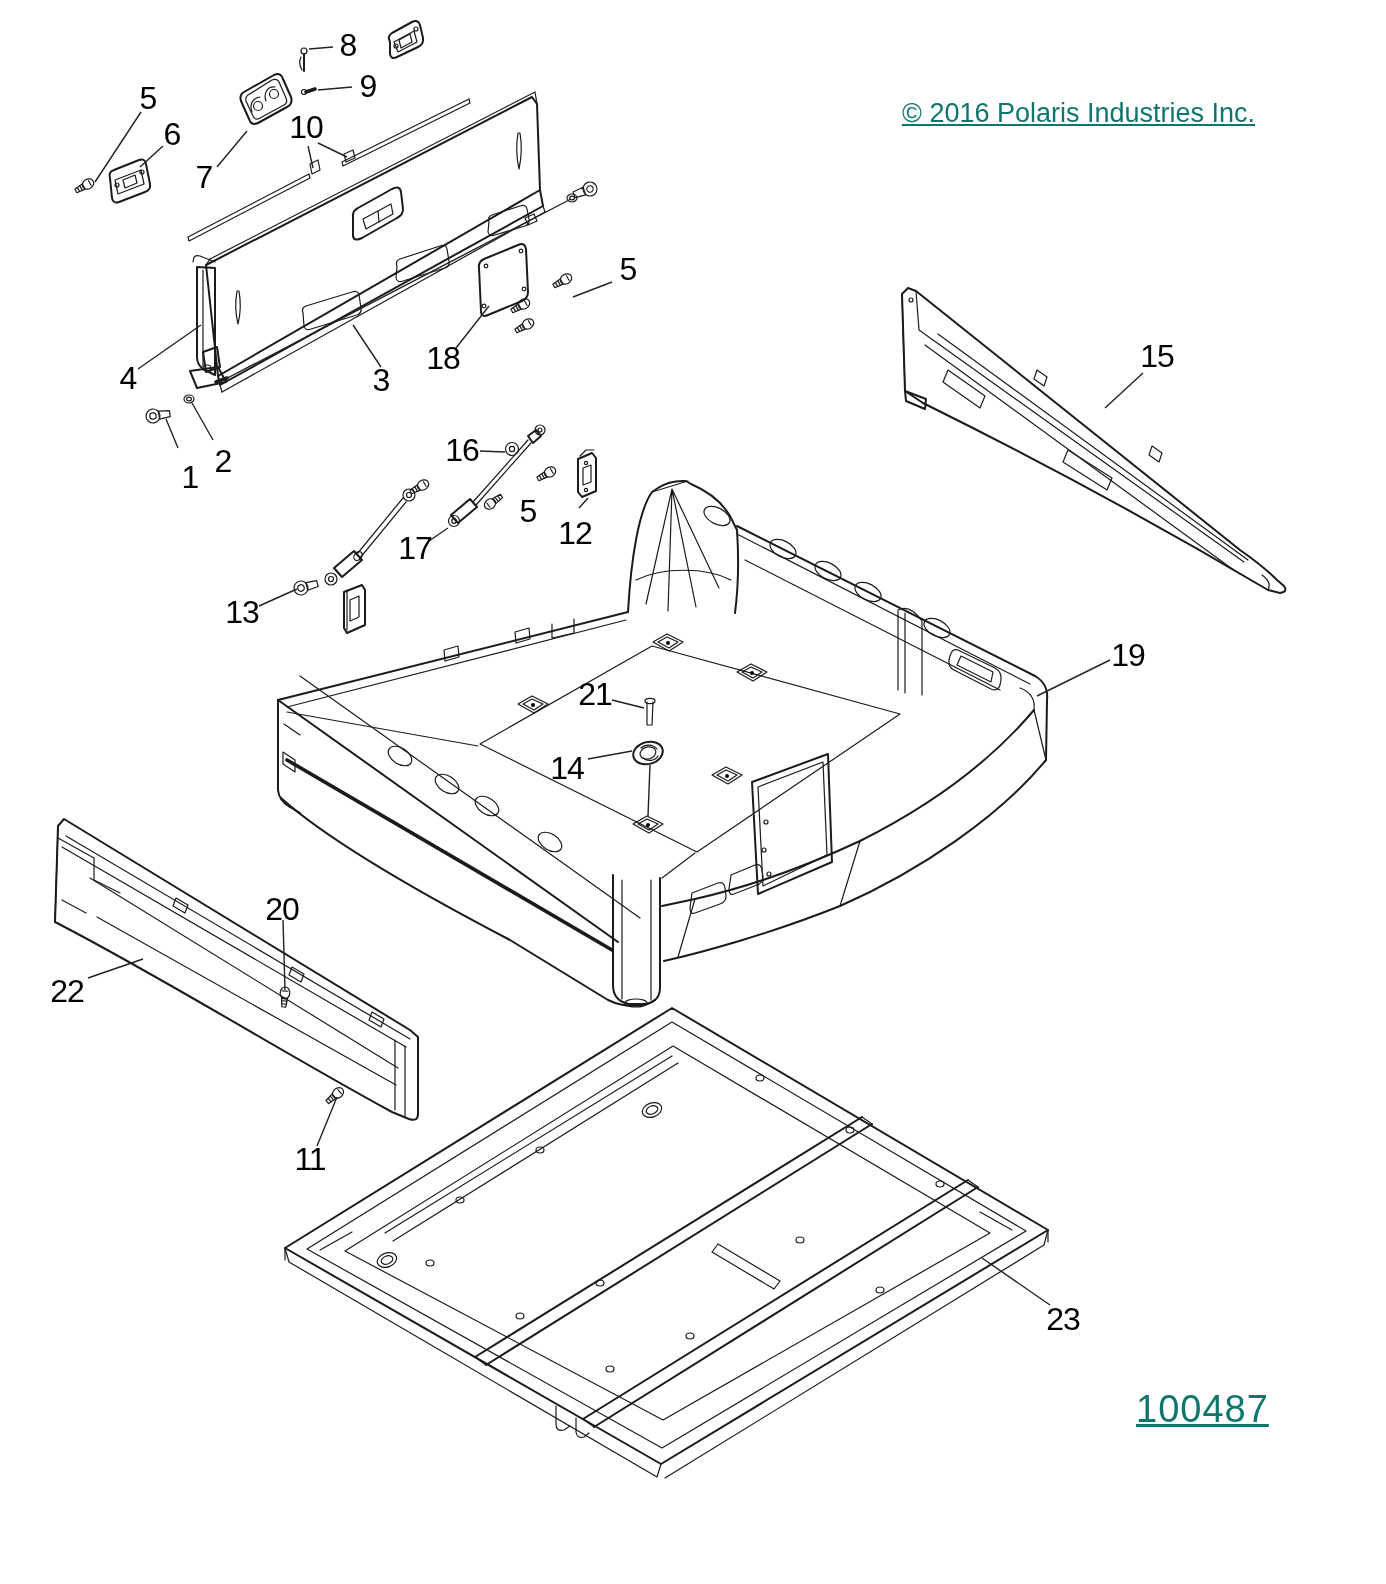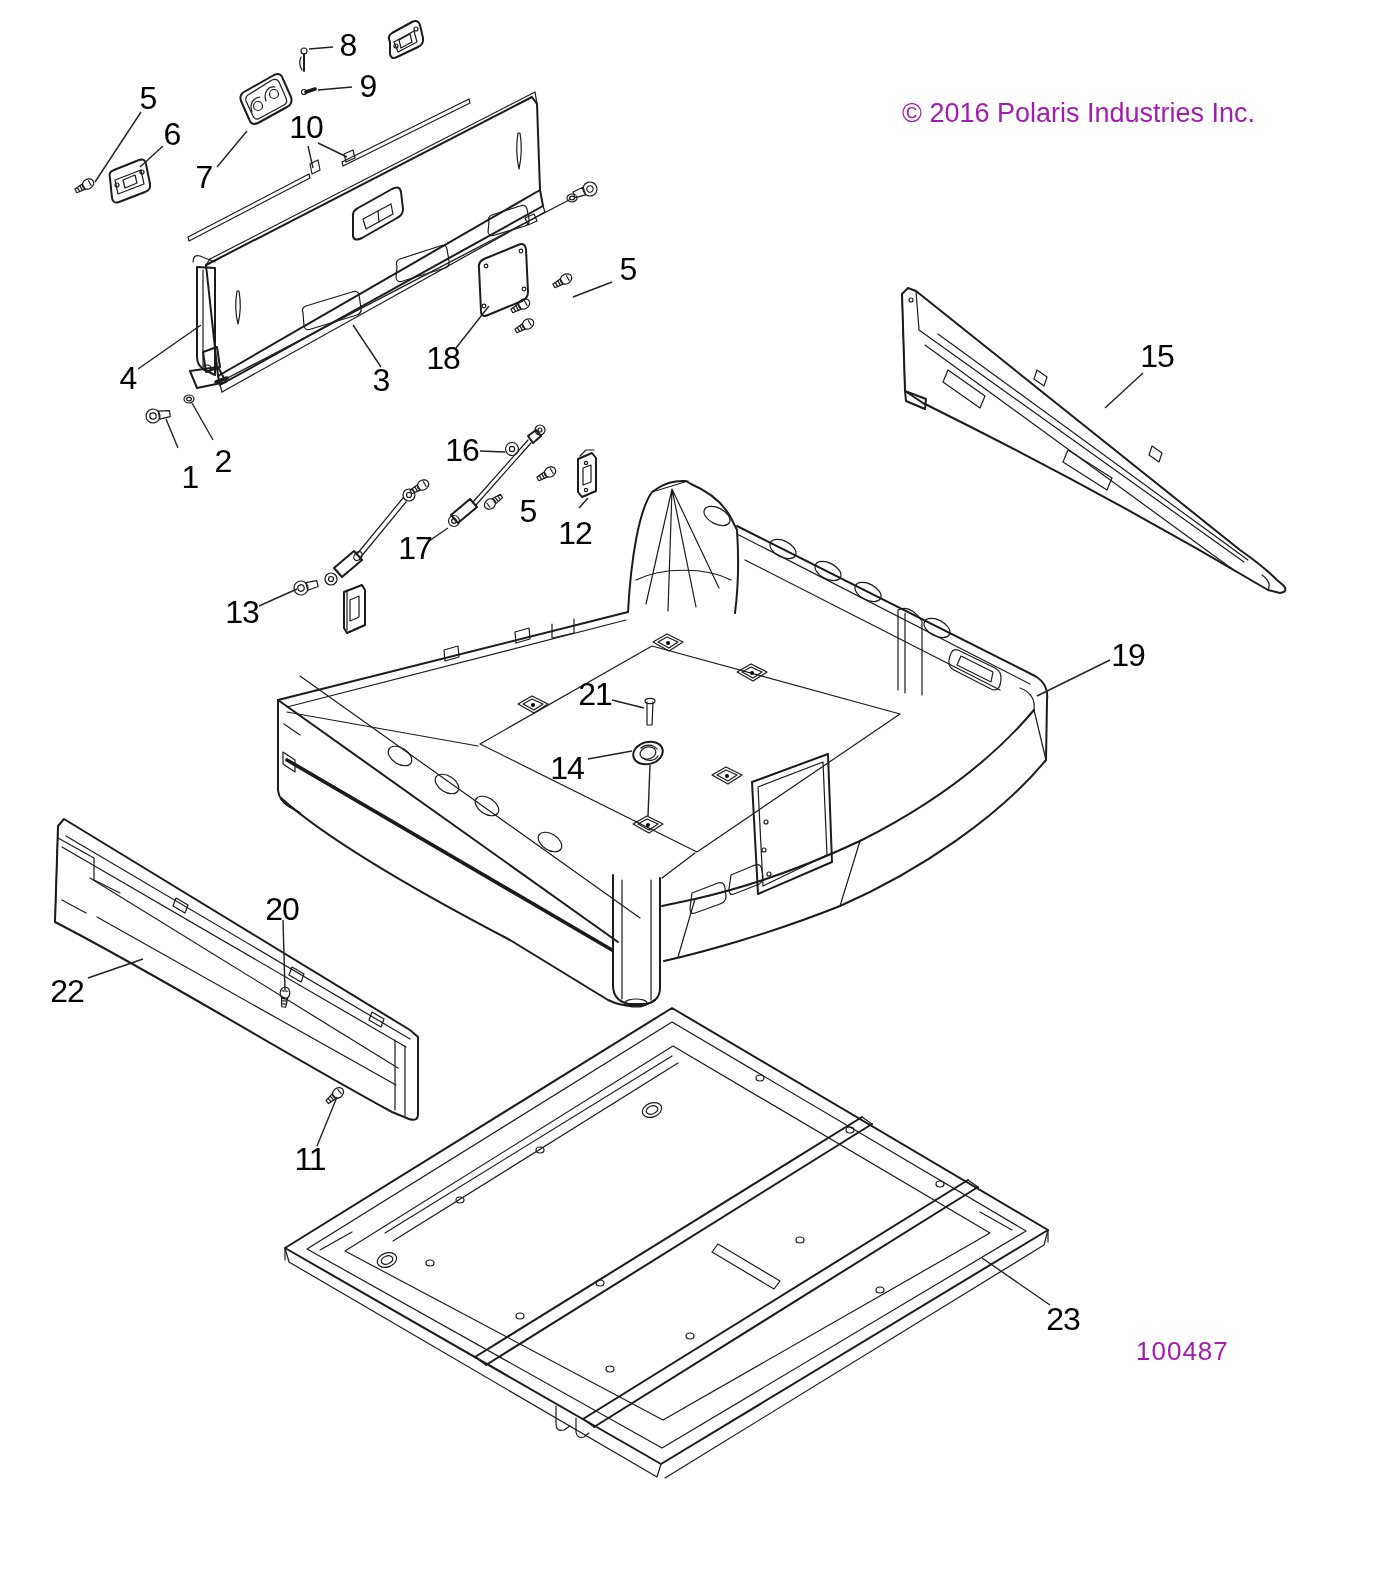--- a/index.html
+++ b/index.html
@@ -1,21 +1,21 @@
 <!DOCTYPE html>
 <html><head>
 <meta charset="utf-8">
 <style>
   html,body{margin:0;padding:0;background:#ffffff;}
   body{font-family:"Liberation Sans", sans-serif;}
   #stage{position:relative;width:1386px;height:1584px;background:#fff;overflow:hidden;}
   #drawing{position:absolute;left:0;top:0;}
-  .txt{position:absolute;color:#a21caf;white-space:nowrap;}
+  .txt{position:absolute;color:#0f766e;white-space:nowrap;text-decoration:underline;}
   #copyright{left:902px;top:98px;font-size:27px;}
-  #diagram-number{left:1136px;top:1336px;font-size:26px;letter-spacing:1px;}
+  #diagram-number{left:1136px;top:1388px;font-size:38px;letter-spacing:1px;}
   
   path,line,rect,circle,ellipse,polyline,polygon{vector-effect:non-scaling-stroke;}
   .o{fill:none;stroke:#1b1b1b;stroke-width:2;stroke-linejoin:round;stroke-linecap:round;}
   .i{fill:none;stroke:#1b1b1b;stroke-width:1.2;stroke-linejoin:round;stroke-linecap:round;}
   .k{fill:none;stroke:#1b1b1b;stroke-width:3.6;stroke-linecap:round;}
   .callout-text{fill:#000;font-size:32px;font-family:"Liberation Sans",sans-serif;letter-spacing:-1px;}
   .leader{stroke:#222;stroke-width:1.4;fill:none;}
 </style>
 </head>
 <body>

